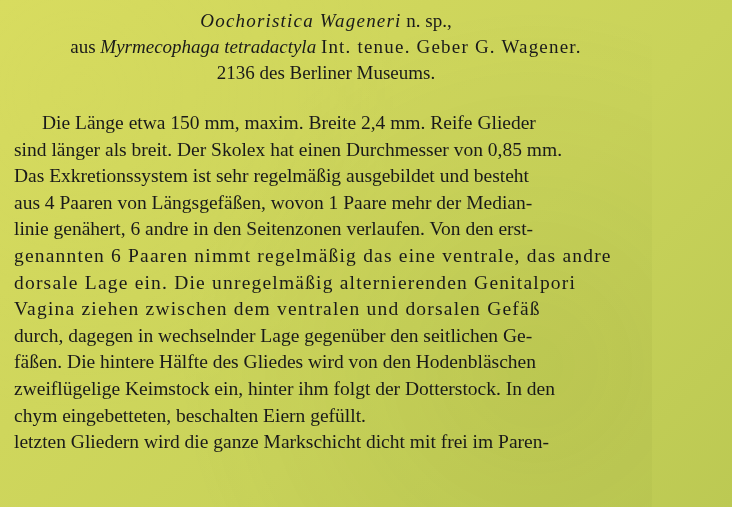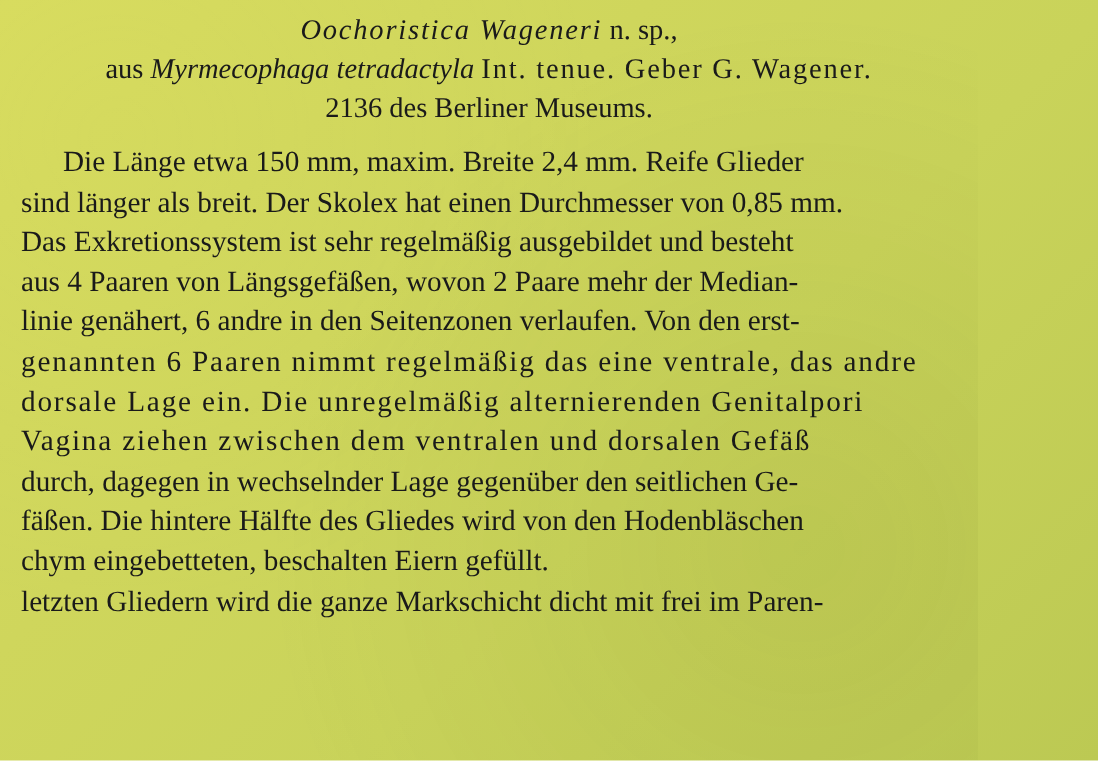--- a/index.html
+++ b/index.html
@@ -31,21 +31,21 @@
     display: block;
     white-space: nowrap;
   }
   .it {
     font-style: italic;
   }
   .sp {
     letter-spacing: 1.2px;
   }
   .body-text {
-    margin-top: 10px;
+    margin-top: 24px;
     font-size: 19.5px;
     line-height: 26.6px;
     text-align: justify;
     text-justify: inter-word;
   }
   .body-text p {
     margin: 0;
   }
   .indent {
     display: inline-block;
@@ -83,26 +83,27 @@
       <span class="sp">Int. tenue.  Geber G. Wagener.</span>
     </span>
     <span class="line">2136 des Berliner Museums.</span>
   </div>
 
   <div class="body-text">
     <p>
       <span class="l"><span class="indent"></span><span>Die Länge etwa 150 mm, maxim. Breite 2,4 mm.  Reife Glieder</span></span>
       <span class="l">sind länger als breit.  Der Skolex hat einen Durchmesser von 0,85 mm.</span>
       <span class="l">Das Exkretionssystem ist sehr regelmäßig ausgebildet und besteht</span>
-      <span class="l">aus 4 Paaren von Längsgefäßen, wovon 2 Paare mehr der Median-</span>
+      <span class="l">aus 4 Paaren von Längsgefäßen, wovon 1 Paare mehr der Median-</span>
       <span class="l">linie genähert, 6 andre in den Seitenzonen verlaufen.  Von den erst-</span>
       <span class="l sp">genannten 6 Paaren nimmt regelmäßig das eine ventrale, das andre</span>
       <span class="l sp">dorsale Lage ein.  Die unregelmäßig alternierenden Genitalpori</span>
       <span class="l sp">Vagina ziehen zwischen dem ventralen und dorsalen Gefäß</span>
       <span class="l">durch, dagegen in wechselnder Lage gegenüber den seitlichen Ge-</span>
       <span class="l">fäßen.  Die hintere Hälfte des Gliedes wird von den Hodenbläschen</span>
+      <span class="l">zweiflügelige Keimstock ein, hinter ihm folgt der Dotterstock.  In den</span>
       <span class="l">chym eingebetteten, beschalten Eiern gefüllt.</span>
       <span class="l">letzten Gliedern wird die ganze Markschicht dicht mit frei im Paren-</span>
     </p>
   </div>
 
   <div class="grain"></div>
 </div>
 
 </body></html>

